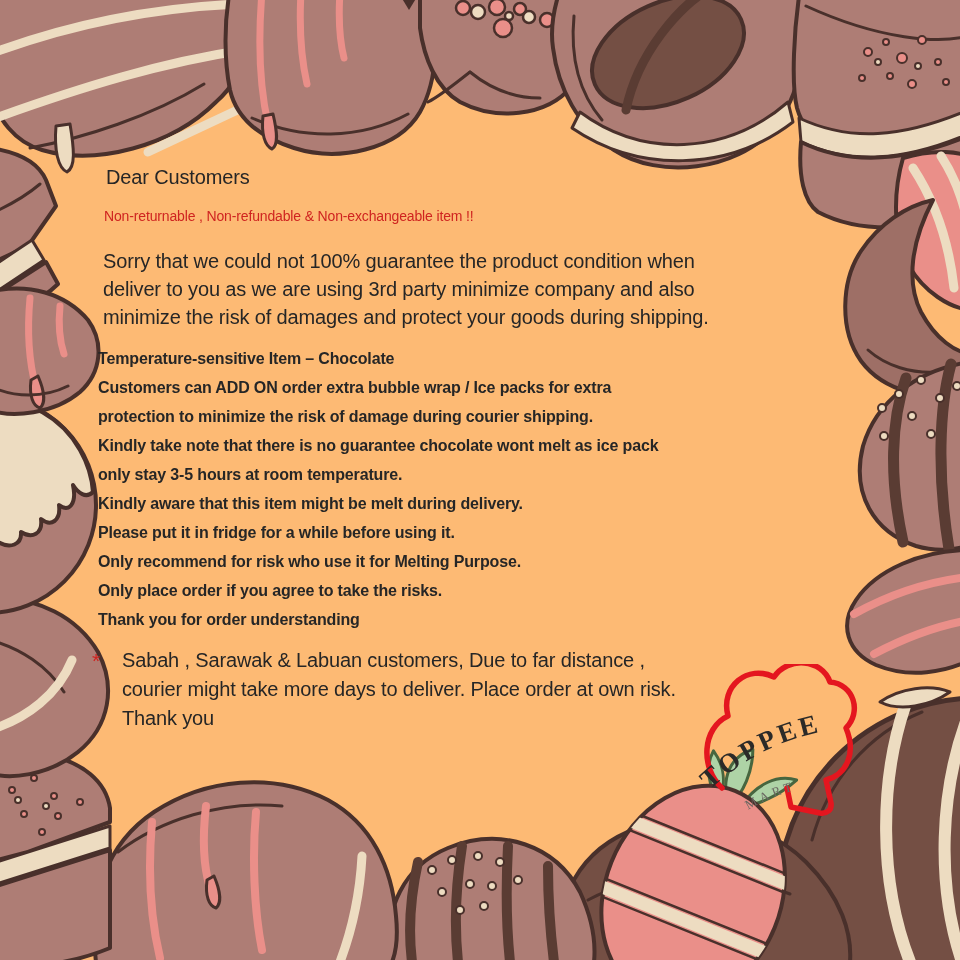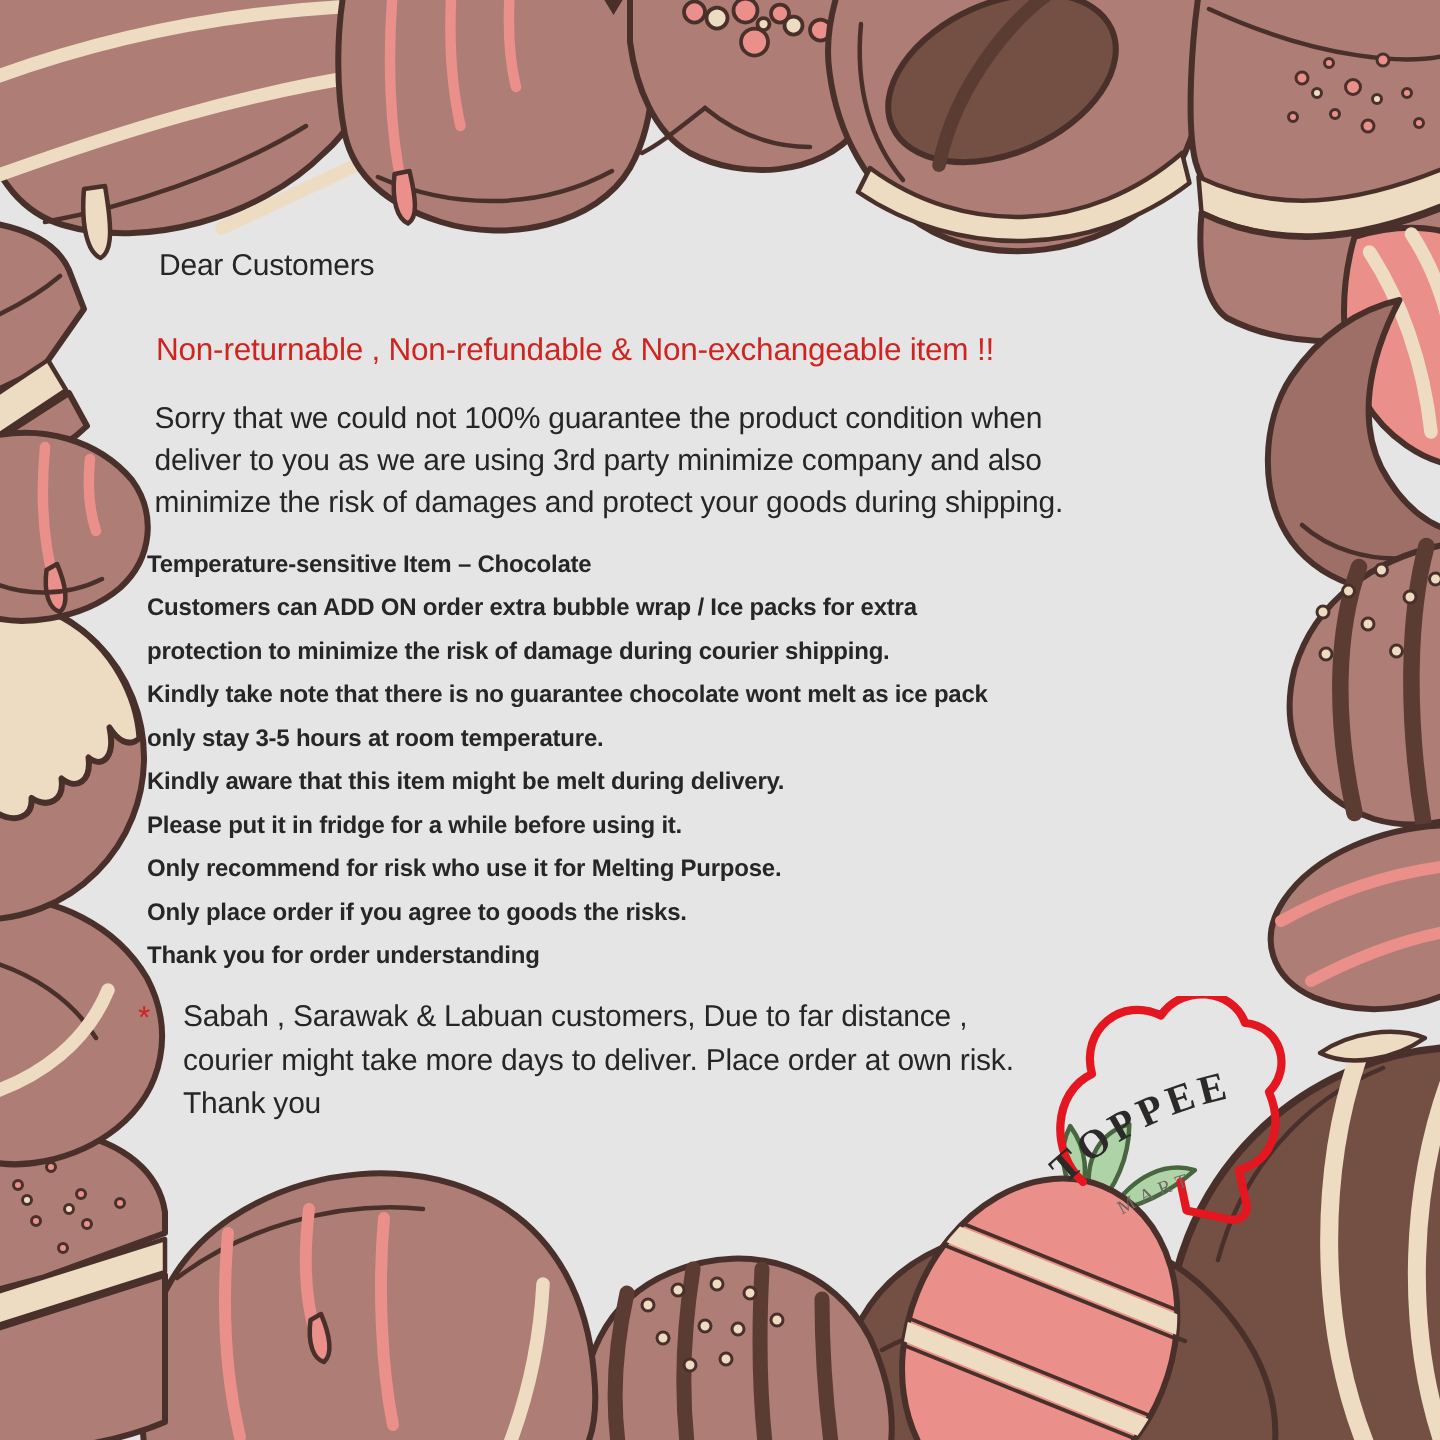--- a/index.html
+++ b/index.html
@@ -12,27 +12,27 @@
     --choc-outline:#49302b;
     --cream:#eddcc1;
     --pink:#ea8f89;
     --choc-dark:#744f44;
     --choc-stripe:#5a3c33;
     --choc-dip:#9e6f66;
     --leaf-green:#aed3a6;
     --leaf-outline:#47663f;
   }
   html,body{margin:0;padding:0;background:#ffffff;}
-  .canvas{position:relative;width:960px;height:960px;background:#e5e5e5;overflow:hidden;
+  .canvas{position:relative;width:960px;height:960px;background:#fdba74;overflow:hidden;
           font-family:"Liberation Sans",sans-serif;}
   .art{position:absolute;inset:0;z-index:1;}
   .content{position:absolute;left:98px;top:163px;z-index:2;color:var(--text-dark);}
   .line{white-space:pre;letter-spacing:-0.15px;}
   .greeting{font-size:20px;line-height:28px;padding-left:8px;}
-  .warning{font-size:21px;line-height:30px;margin-top:28px;padding-left:6px;
+  .warning{font-size:14px;line-height:30px;margin-top:10px;padding-left:6px;
            color:var(--warning-red);}
   .para1{margin-top:16px;font-size:20px;line-height:28px;padding-left:5px;}
   .para2{margin-top:13px;font-size:16px;line-height:29px;font-weight:bold;}
   .note{margin-top:12px;display:flex;font-size:20px;line-height:29px;margin-left:-6px;}
   .note .asterisk{color:var(--warning-red);width:30px;flex:0 0 30px;font-size:21px;}
   .logo{position:absolute;left:696px;top:664px;width:200px;height:160px;z-index:3;}
 </style>
 </head>
 <body>
 
@@ -252,21 +252,21 @@
 
     <div class="para2">
       <div class="line">Temperature-sensitive Item – Chocolate</div>
       <div class="line">Customers can ADD ON order extra bubble wrap / Ice packs for extra</div>
       <div class="line">protection to minimize the risk of damage during courier shipping.</div>
       <div class="line">Kindly take note that there is no guarantee chocolate wont melt as ice pack</div>
       <div class="line">only stay 3-5 hours at room temperature.</div>
       <div class="line">Kindly aware that this item might be melt during delivery.</div>
       <div class="line">Please put it in fridge for a while before using it.</div>
       <div class="line">Only recommend for risk who use it for Melting Purpose.</div>
-      <div class="line">Only place order if you agree to goods the risks.</div>
+      <div class="line">Only place order if you agree to take the risks.</div>
       <div class="line">Thank you for order understanding</div>
     </div>
 
     <div class="note">
       <span class="asterisk">*</span>
       <div>
         <div class="line">Sabah , Sarawak &amp; Labuan customers, Due to far distance ,</div>
         <div class="line">courier might take more days to deliver. Place order at own risk.</div>
         <div class="line">Thank you</div>
       </div>

